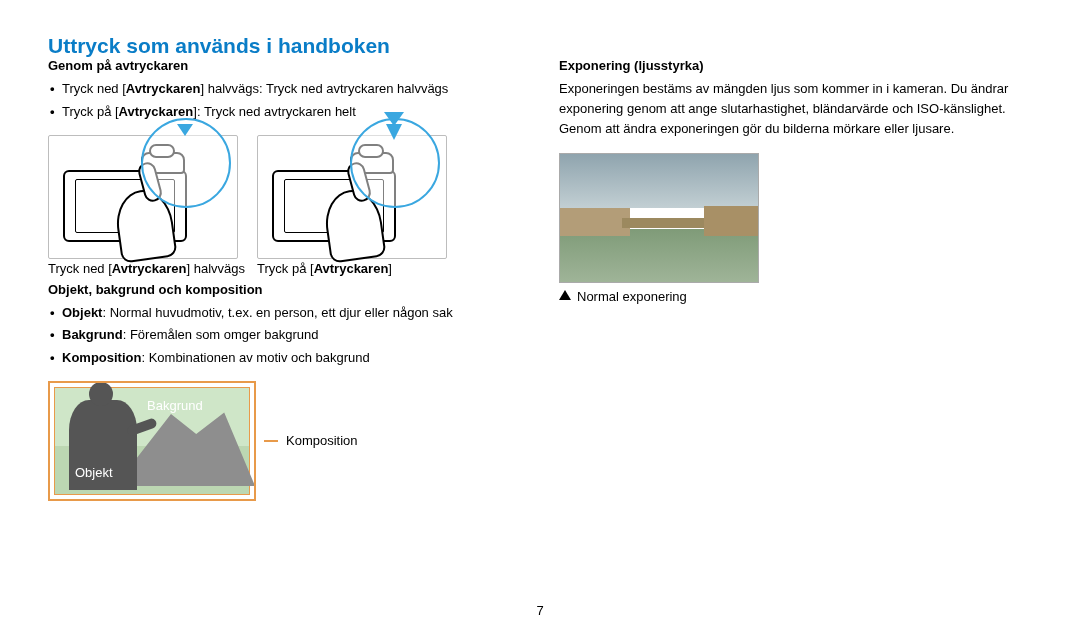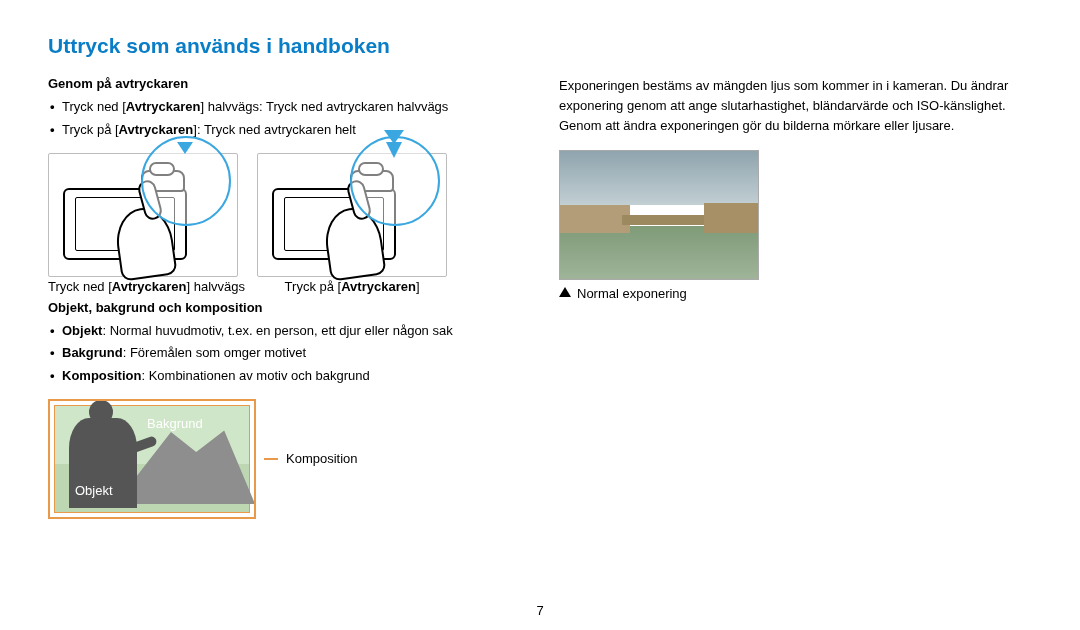--- a/index.html
+++ b/index.html
@@ -10,21 +10,20 @@
     font-size: 13px;
     color: #000;
     background: #fff;
     padding: 34px 48px 0 48px;
     position: relative;
   }
   .title {
     color: #0a7dc7;
     font-size: 21px;
     font-weight: 600;
-    margin-bottom: 18px;
   }
   .cols {
     display: flex;
     gap: 38px;
   }
   .col { flex: 1; }
   .subhead {
     font-weight: 700;
     font-size: 13px;
     margin-bottom: 6px;
@@ -41,21 +40,21 @@
     content: "•";
     position: absolute;
     left: 2px;
     top: 0;
     font-weight: 700;
   }
   .bold { font-weight: 700; }
 
   
   .cam-row { display: flex; gap: 12px; margin: 8px 0 6px 0; }
-  .cam-fig { text-align: center; }
+  .cam-fig { }
   .cam-cap { font-size: 13px; margin-top: 2px; }
 
   .cam-box {
     width: 190px;
     height: 124px;
     border: 1px solid #bdbdbd;
     border-radius: 2px;
     position: relative;
     overflow: visible;
     background: #fff;
@@ -288,21 +287,21 @@
         </div>
       </div>
     </div>
 
     <div class="subhead" style="margin-top:0">Objekt, bakgrund och komposition</div>
     <ul class="bullets">
       <li>
         <span class="bold">Objekt</span><span>: Normal huvudmotiv, t.ex. en person, ett djur eller någon sak</span>
       </li>
       <li>
-        <span class="bold">Bakgrund</span><span>: Föremålen som omger motivet</span>
+        <span class="bold">Bakgrund</span><span>: Föremålen som omger bakgrund</span>
       </li>
       <li>
         <span class="bold">Komposition</span><span>: Kombinationen av motiv och bakgrund</span>
       </li>
     </ul>
 
     <div class="comp-row">
       <div class="comp-box">
         <div class="comp-inner">
           <div class="mountain"></div>
@@ -311,20 +310,21 @@
           <div class="lbl-obj">Objekt</div>
         </div>
       </div>
       <div class="comp-line"></div>
       <div>Komposition</div>
     </div>
 
   </div>
 
   <div class="col">
+    <div class="subhead">Exponering (ljusstyrka)</div>
     <div class="para">Exponeringen bestäms av mängden ljus som kommer in i kameran. Du ändrar exponering genom att ange slutarhastighet, bländarvärde och ISO-känslighet. Genom att ändra exponeringen gör du bilderna mörkare eller ljusare.</div>
 
     <div class="photo-row">
       <div class="photo-fig">
         <div class="photo">
           <div class="sky-n"></div>
             <div class="water-n"></div>
           <div class="bldg-l"></div>
             <div class="bridge"></div>
             <div class="bldg-r"></div>

